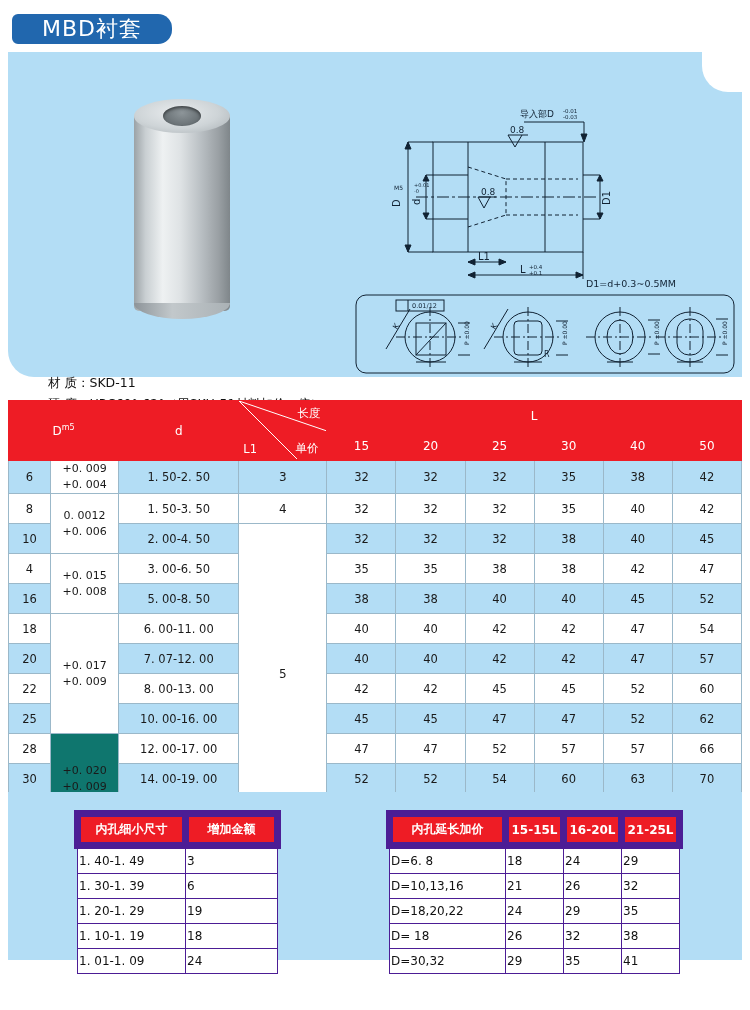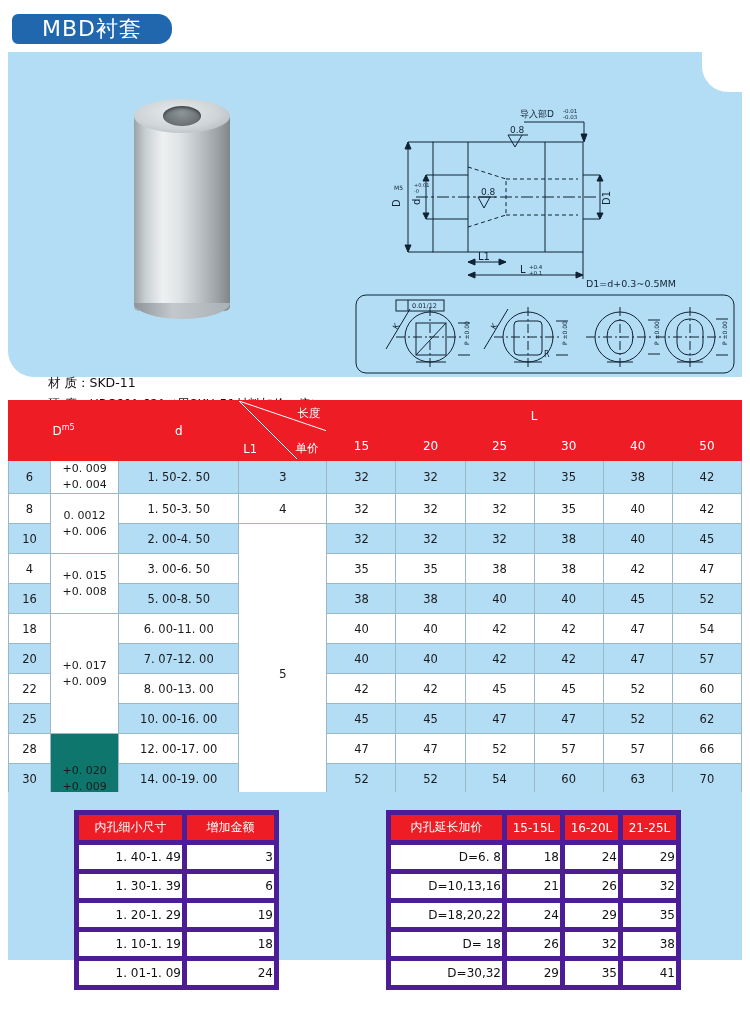--- a/index.html
+++ b/index.html
@@ -99,27 +99,27 @@
   .diag svg{position:absolute;left:0;top:0;}
   sup.m5{font-size:8px;vertical-align:super;}
   
   .bottom{
     position:absolute;left:8px;top:792px;
     width:734px;height:168px;
     background:#b3ddf5;
   }
   .subtable{border-collapse:collapse;table-layout:fixed;position:absolute;}
   .subtable th{
-    background:#ee1c25;color:#fff;font-weight:normal;
-    font-size:12px;height:23px;border:5px solid #4c1d95;
+    background:#ee1c25;color:#fff;font-weight:bold;
+    font-size:12px;height:23px;border:7px solid #4c1d95;
     font-family:"DejaVu Sans",sans-serif;
   }
   .subtable td{
     background:#ffffff;color:#111;font-size:12px;height:22px;
-    border:5px solid #4c1d95;text-align:right;
+    border:1px solid #4c1d95;text-align:left;
     font-family:"DejaVu Sans",sans-serif;
   }
   .sub-left{left:66px;top:18px;width:200px;}
   .sub-right{left:378px;top:18px;width:290px;}
 </style>
 </head>
 <body>
 
 <div class="title-banner">
   <span class="txt">MBD衬套</span>

